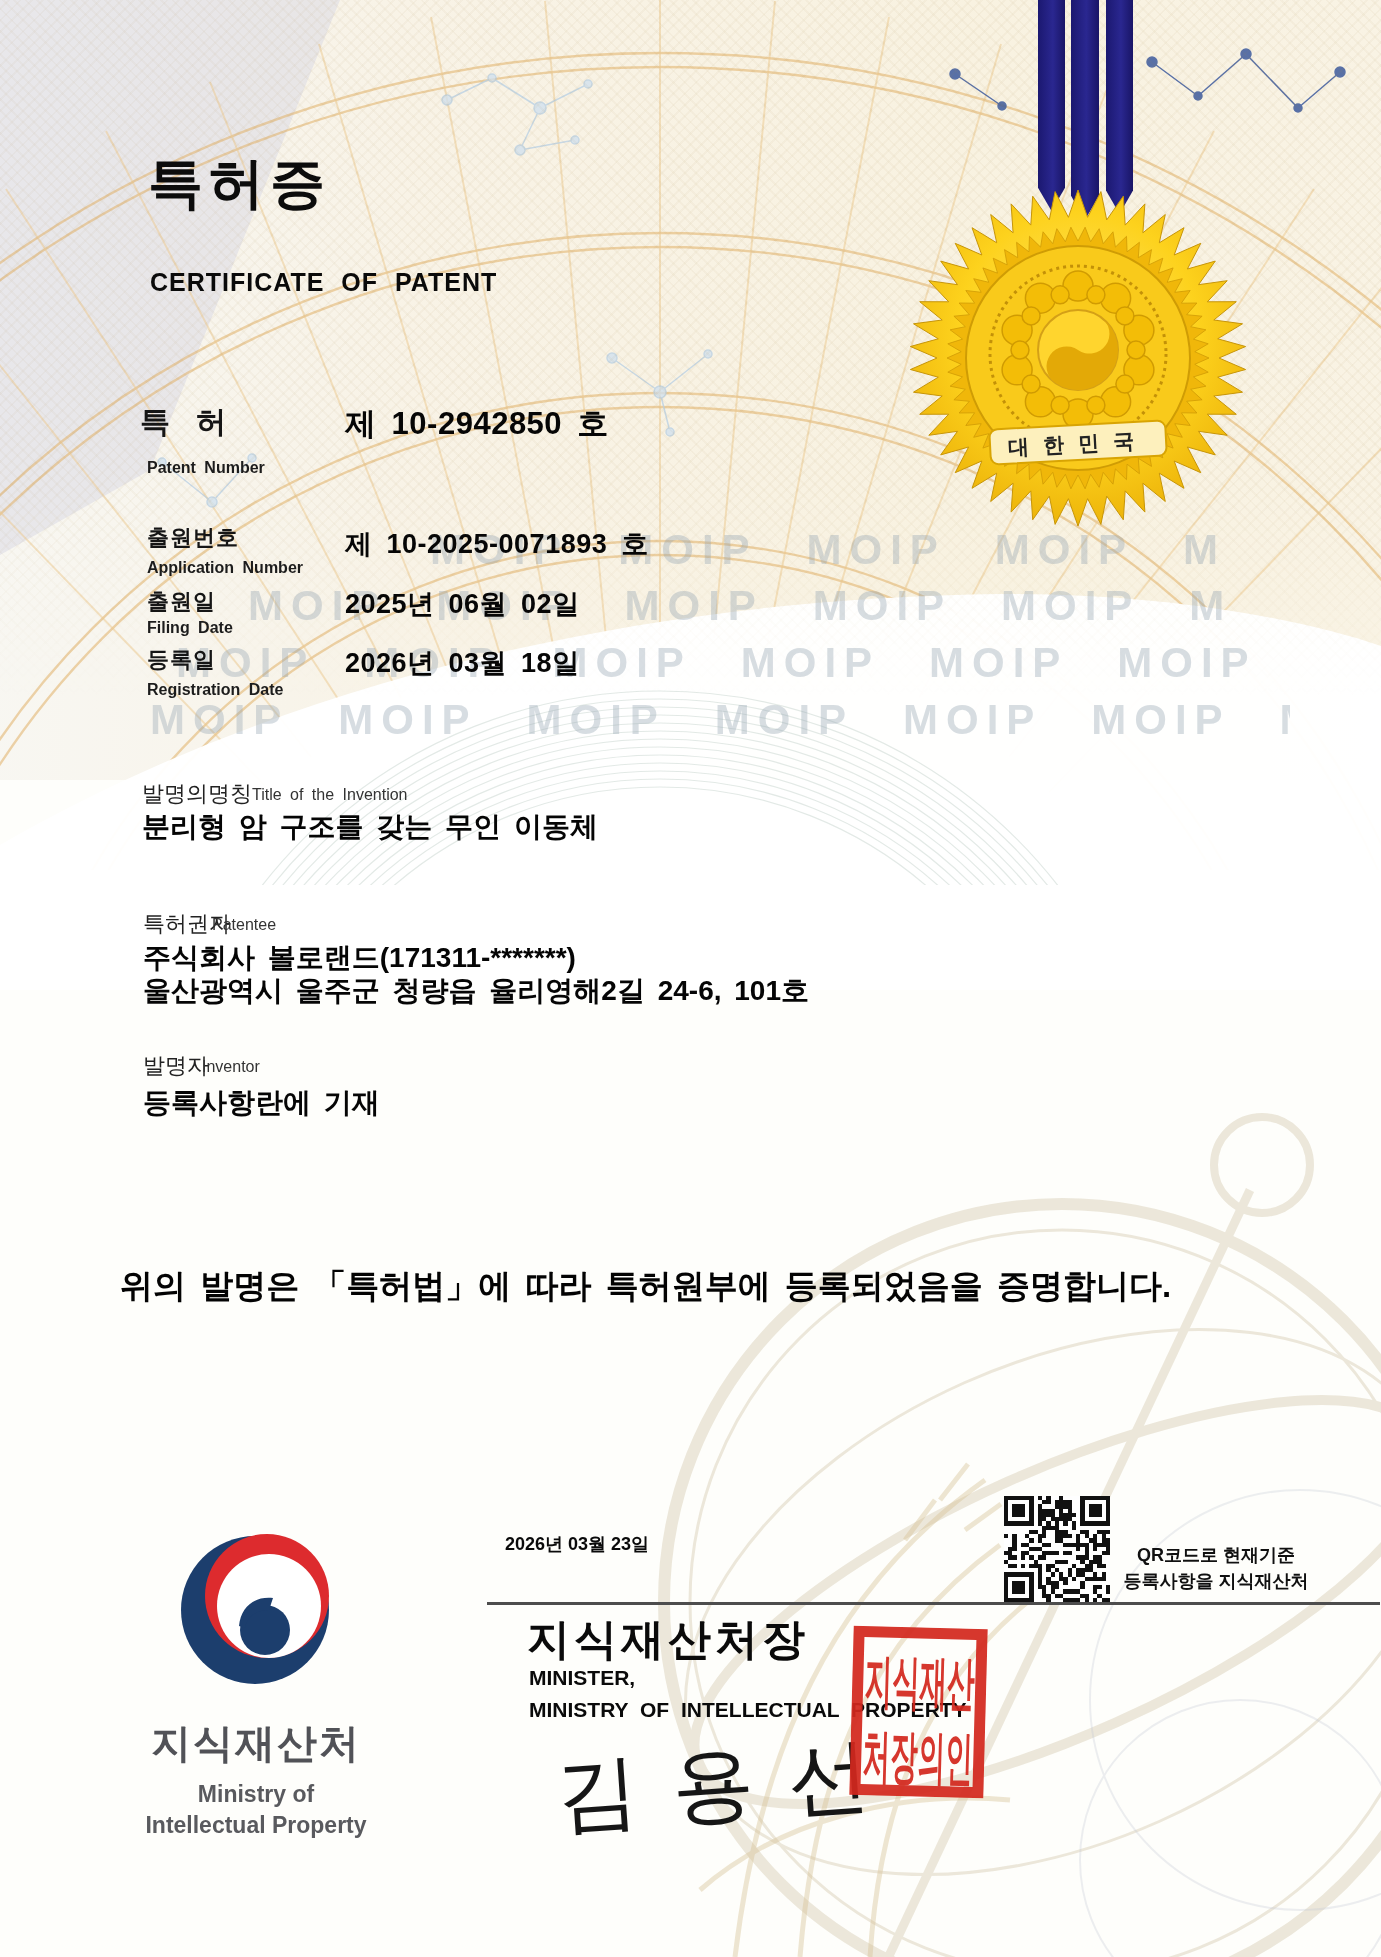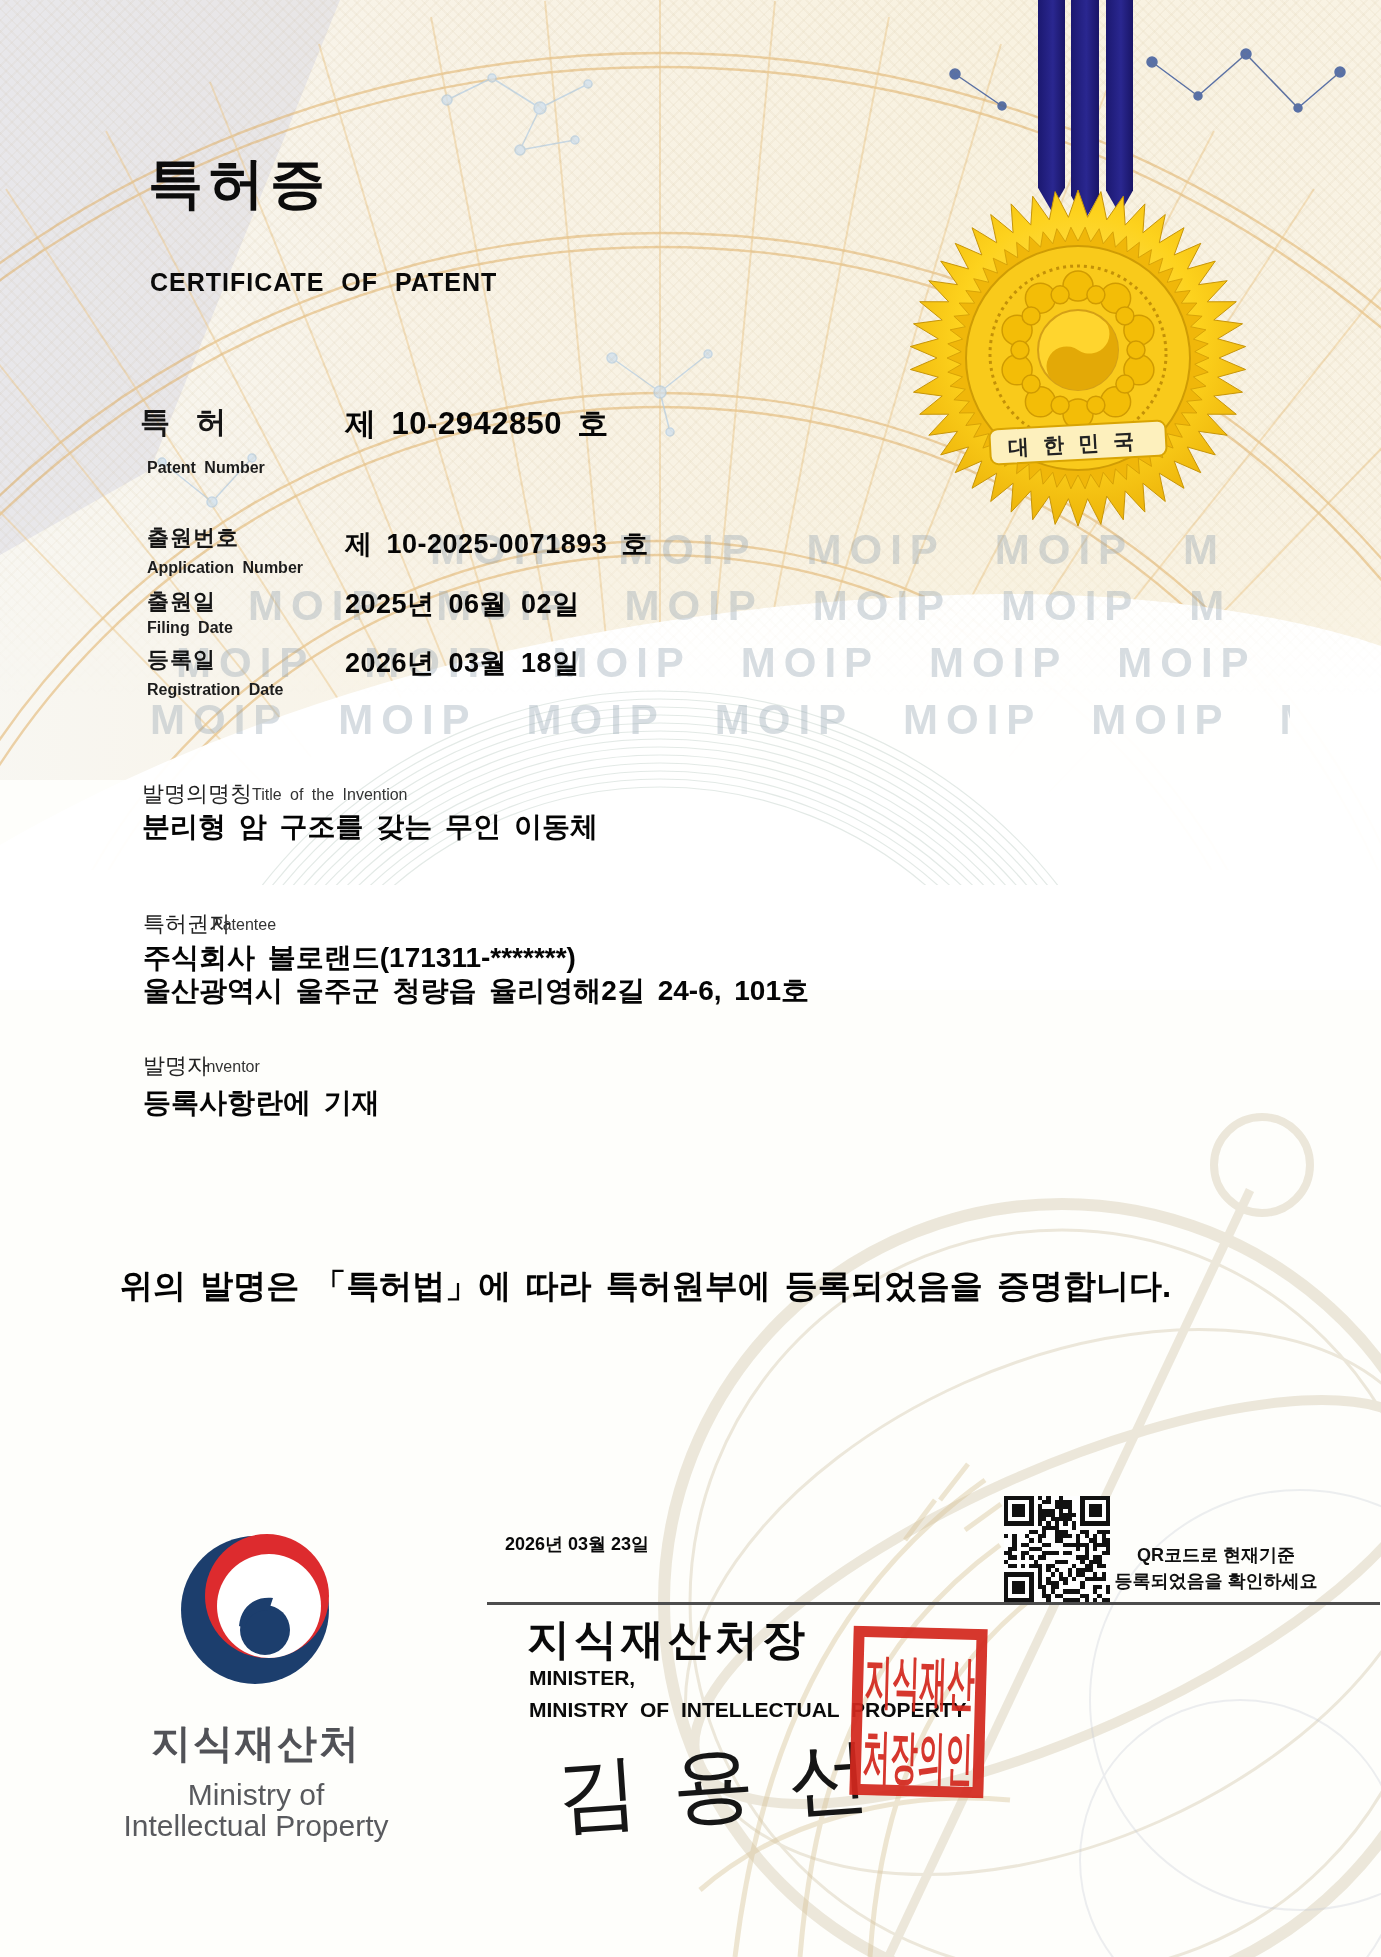--- a/index.html
+++ b/index.html
@@ -34,21 +34,21 @@
   .minister-en1{left:529px;top:1666px;font-size:21px;font-weight:700;}
   .minister-en2{left:529px;top:1698px;font-size:21px;font-weight:700;word-spacing:6px;}
   .signature{left:556px;top:1730px;font-size:82px;font-weight:400;letter-spacing:34px;
              color:#161616;transform:rotate(-4deg);font-family:"DejaVu Serif",serif;}
   .ribbon{position:absolute;top:0;background:linear-gradient(90deg,#1b1870,#2a2790 55%,#191566);
           clip-path:polygon(0 0,100% 0,100% 89%,50% 100%,0 89%);}
   .qr-caption{left:1110px;top:1542px;width:212px;text-align:center;font-size:18px;
               font-weight:700;line-height:26px;color:#101010;}
   .logo-ko{left:110px;top:1716px;width:292px;text-align:center;font-size:40px;font-weight:700;
            letter-spacing:2px;color:#515257;}
-  .logo-en{left:110px;top:1779px;width:292px;text-align:center;font-size:30px;font-weight:400;
+  .logo-en{left:110px;top:1779px;width:292px;text-align:center;font-size:23px;font-weight:700;
            line-height:31px;color:#595a5e;}
   .seal-svg{transform:rotate(1.5deg);opacity:.93;}
 </style>
 </head>
 <body>
 
 <div class="page">
 
   <svg class="bg" width="1381" height="1957" viewBox="0 0 1381 1957">
     <defs>
@@ -590,21 +590,21 @@
           <rect x="16" y="24" width="1" height="1"></rect>
           <rect x="17" y="24" width="1" height="1"></rect>
           <rect x="19" y="24" width="1" height="1"></rect>
           <rect x="21" y="24" width="1" height="1"></rect>
           <rect x="23" y="24" width="1" height="1"></rect>
           <rect x="24" y="24" width="1" height="1"></rect>
         </g>
     </svg>
     <div class="qr-caption">
       <div>QR코드로 현재기준</div>
-      <div>등록되었음을 확인하세요</div>
+      <div>등록사항을 지식재산처</div>
     </div>
 
     <svg class="seal-svg" style="left:851px;top:1627px;" width="135" height="170" viewBox="0 0 135 170">
       <rect x="6" y="6" width="123" height="158" fill="none" stroke="#d3281e" stroke-width="11"></rect>
       <text x="13" y="75" textLength="110" lengthAdjust="spacingAndGlyphs" font-size="58" font-weight="bold" fill="#d3281e">지식재산</text>
       <text x="13" y="150" textLength="110" lengthAdjust="spacingAndGlyphs" font-size="58" font-weight="bold" fill="#d3281e">처장의인</text>
     </svg>
 
     <svg style="left:173px;top:1528px;" width="164" height="164" viewBox="0 0 164 164">
       <circle cx="82" cy="82" r="74" fill="#1c3e6d"></circle>

